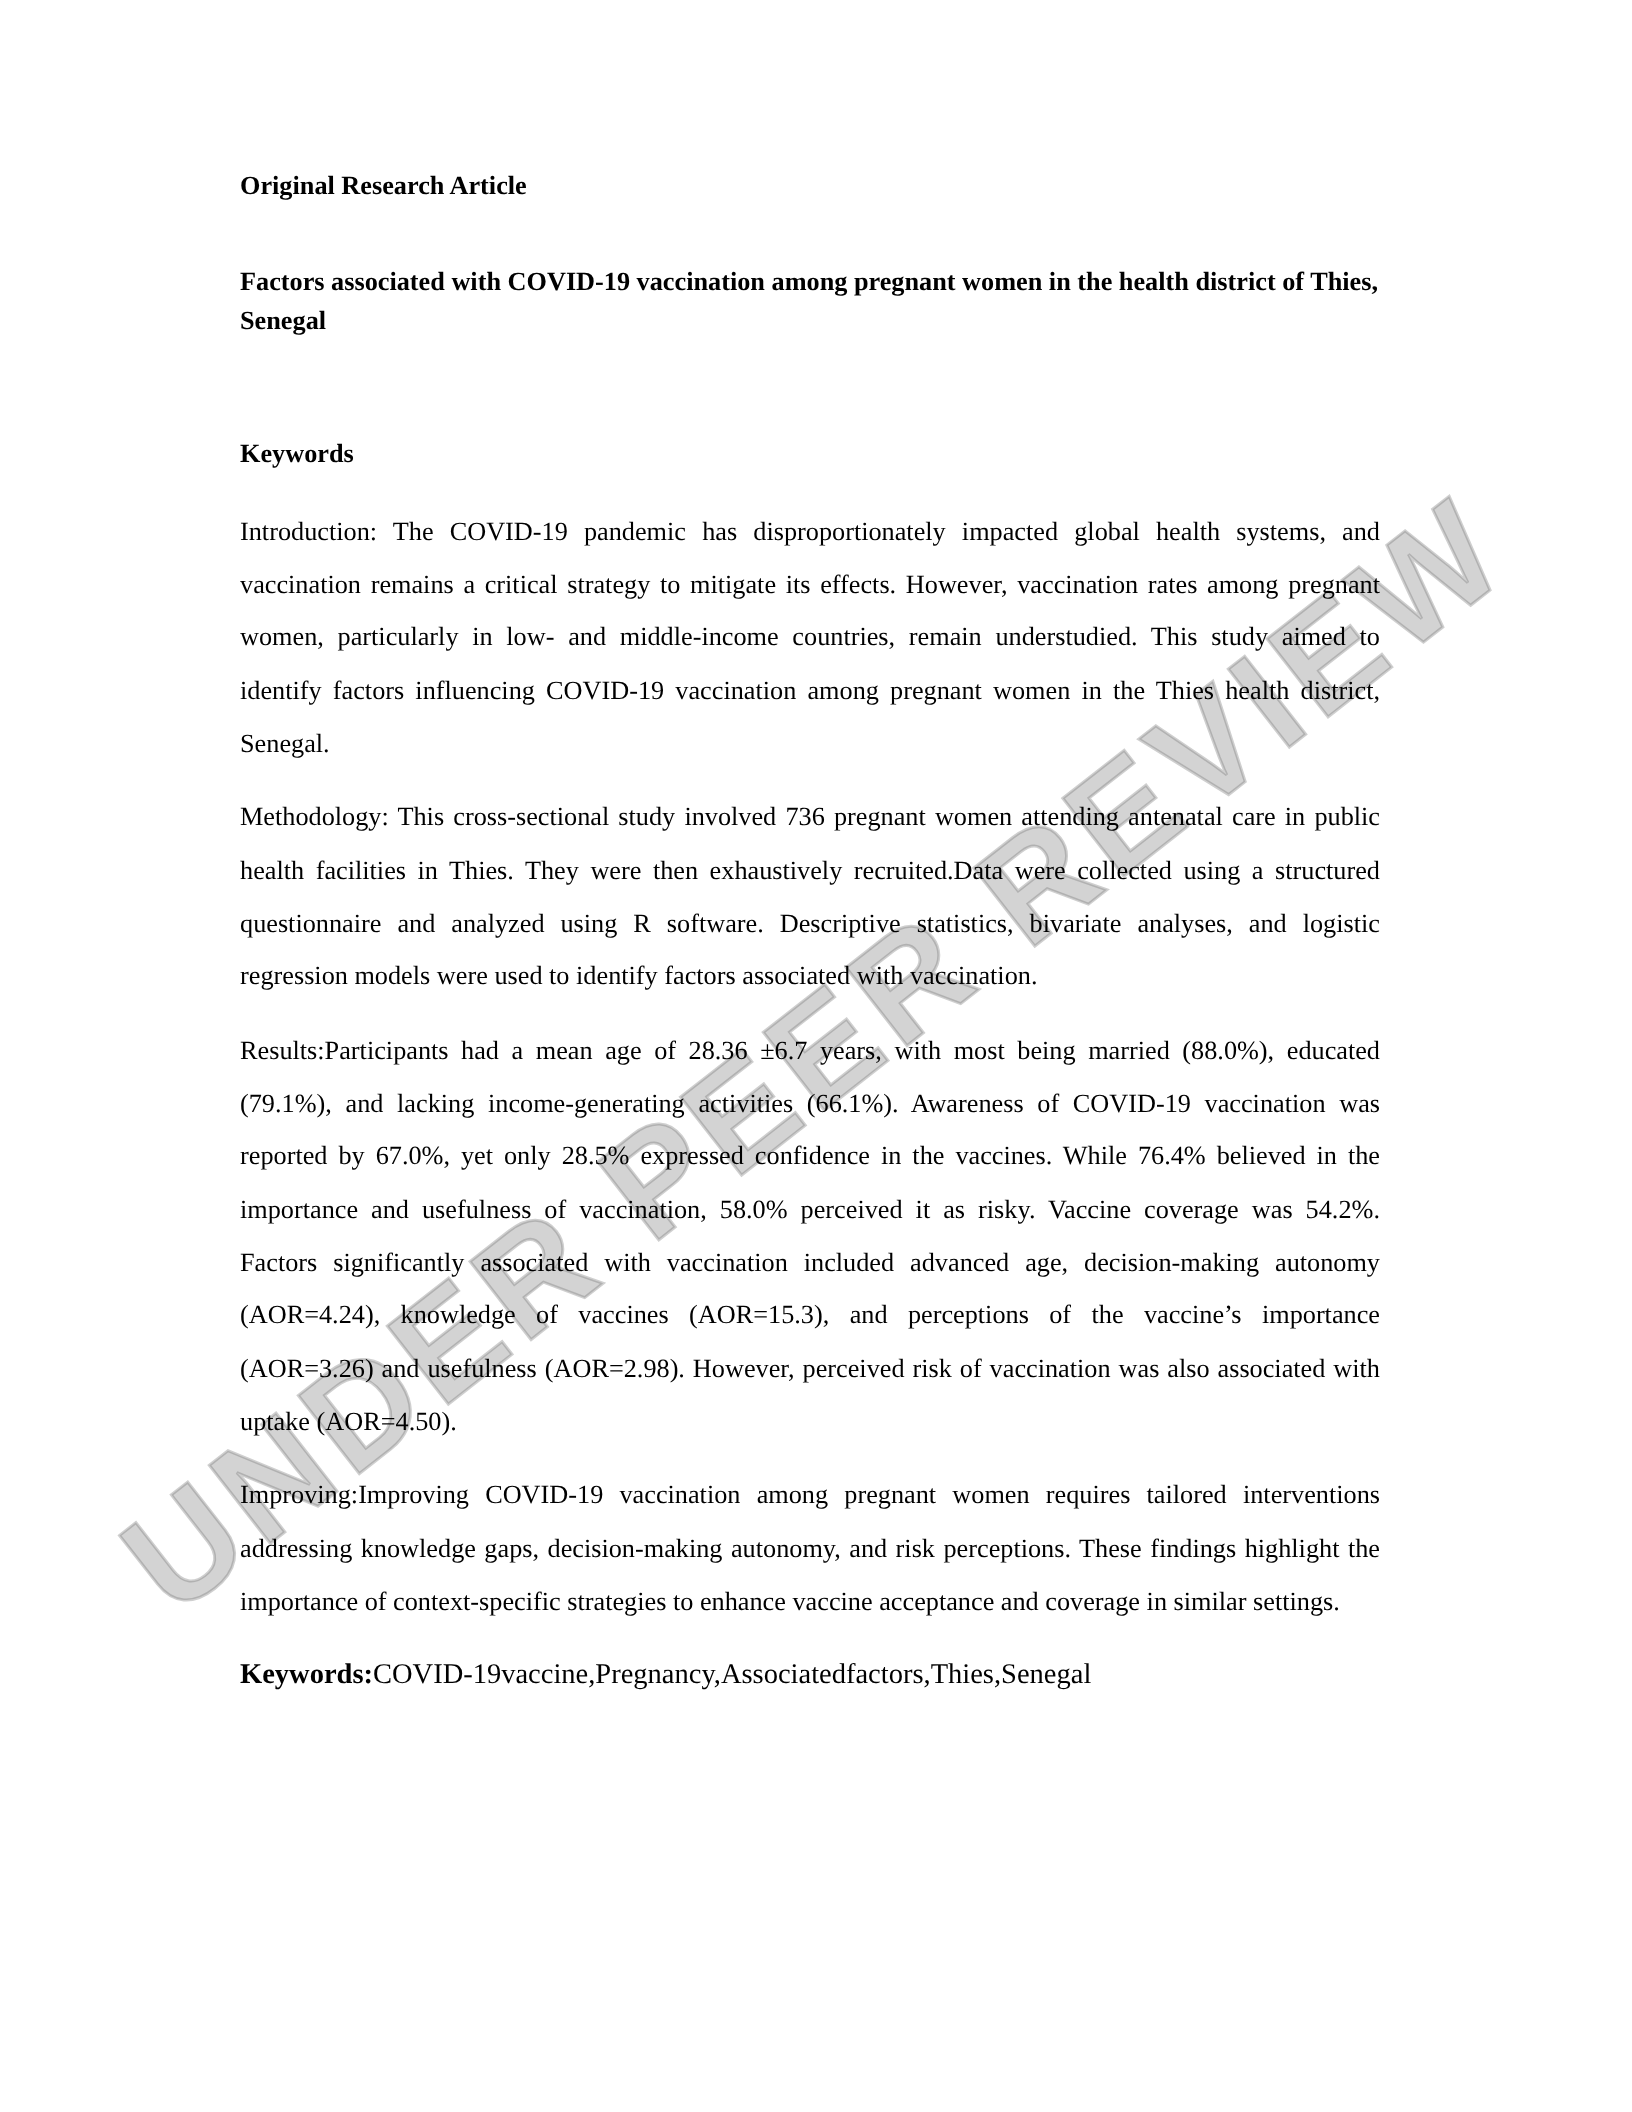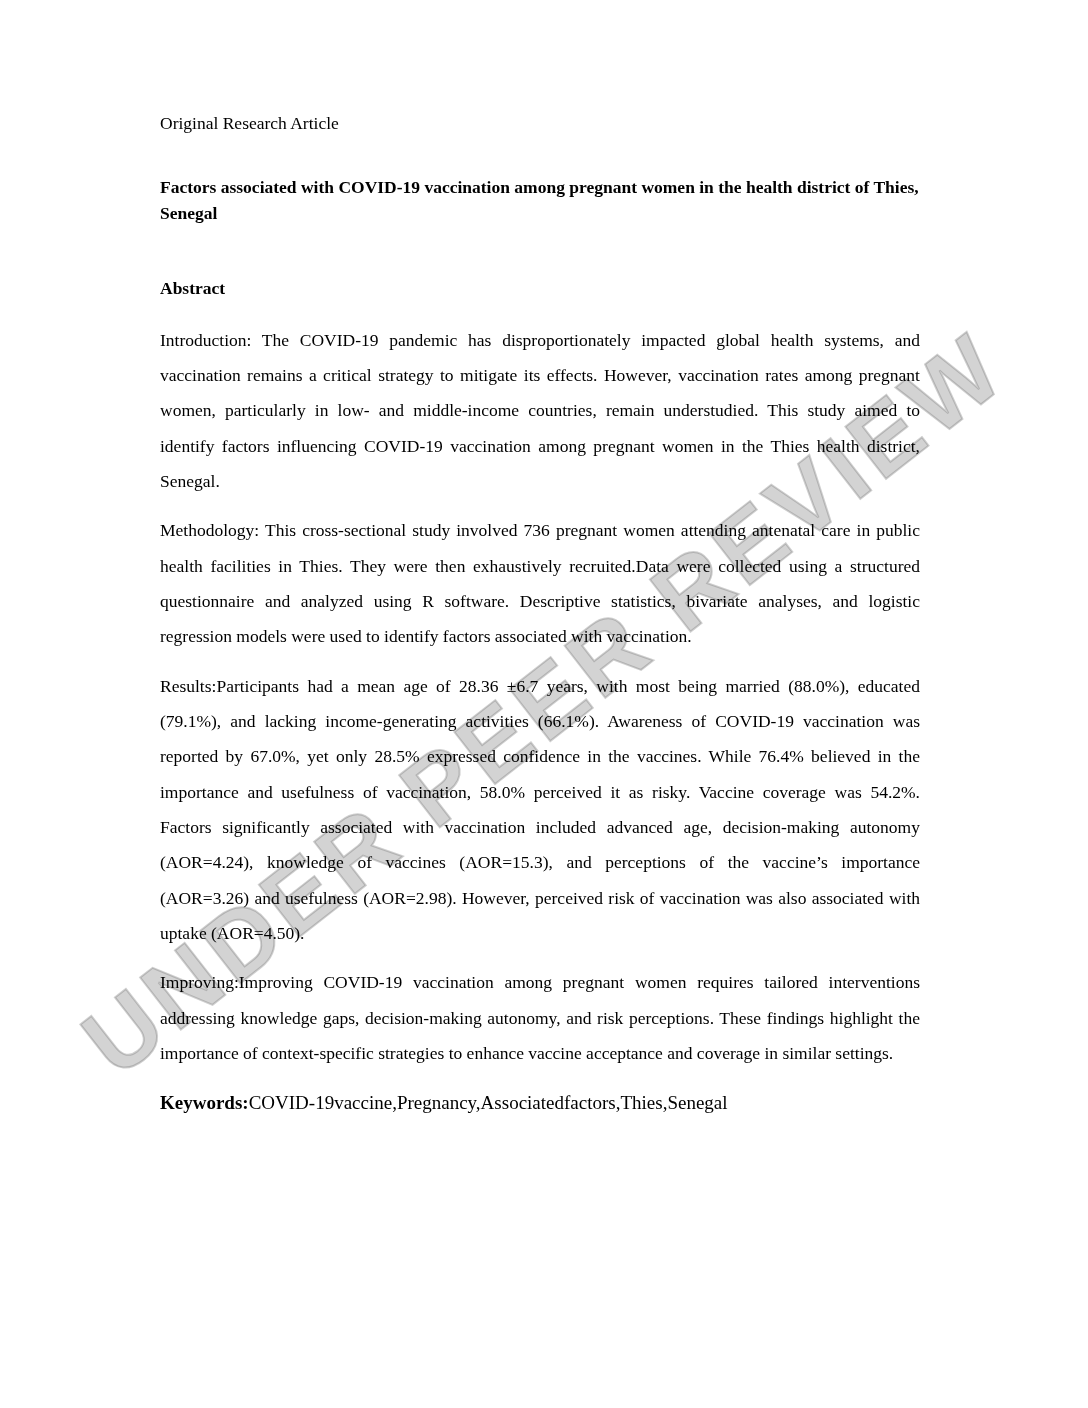--- a/index.html
+++ b/index.html
@@ -24,29 +24,29 @@
     background: #ffffff;
   }
   .content {
     position: absolute;
     left: 160px;
     top: 112px;
     width: 760px;
   }
   .article-type {
     font-size: 17.5px;
-    font-weight: normal;
+    font-weight: bold;
     line-height: 1.35;
     margin: 0 0 38px 0;
   }
   .paper-title {
     font-size: 17.5px;
     font-weight: bold;
     line-height: 1.5;
-    margin: 0 0 50px 0;
+    margin: 0 0 64px 0;
   }
   .section-heading {
     font-size: 17.5px;
     font-weight: bold;
     line-height: 1.4;
     margin: 0 0 22px 0;
   }
   .para {
     font-size: 17.5px;
     line-height: 2.02;
@@ -101,21 +101,21 @@
 <div class="page">
 
   <div class="watermark">UNDER PEER REVIEW</div>
 
   <div class="content">
 
     <div class="article-type">Original Research Article</div>
 
     <div class="paper-title">Factors associated with COVID-19 vaccination among pregnant women in the health district of Thies, Senegal</div>
 
-    <div class="section-heading">Abstract</div>
+    <div class="section-heading">Keywords</div>
 
     <p class="para"><span class="lbl">Introduction:</span><span> The COVID-19 pandemic has disproportionately impacted global health systems, and vaccination remains a critical strategy to mitigate its effects. However, vaccination rates among pregnant women, particularly in low- and middle-income countries, remain understudied. This study aimed to identify factors influencing COVID-19 vaccination among pregnant women in the Thies health district, Senegal.</span></p>
 
     <p class="para"><span class="lbl">Methodology:</span><span> This cross-sectional study involved 736 pregnant women attending antenatal care in public health facilities in Thies. They were then exhaustively recruited.Data were collected using a structured questionnaire and analyzed using R software. Descriptive statistics, bivariate analyses, and logistic regression models were used to identify factors associated with vaccination.</span></p>
 
     <p class="para"><span class="lbl">Results:</span><span>Participants had a mean age of 28.36 ±6.7 years, with most being married (88.0%), educated (79.1%), and lacking income-generating activities (66.1%). Awareness of COVID-19 vaccination was reported by 67.0%, yet only 28.5% expressed confidence in the vaccines. While 76.4% believed in the importance and usefulness of vaccination, 58.0% perceived it as risky. Vaccine coverage was 54.2%. Factors significantly associated with vaccination included advanced age, decision-making autonomy (AOR=4.24), knowledge of vaccines (AOR=15.3), and perceptions of the vaccine’s importance (AOR=3.26) and usefulness (AOR=2.98). However, perceived risk of vaccination was also associated with uptake (AOR=4.50).</span></p>
 
     <p class="para"><span class="lbl">Improving:</span><span>Improving COVID-19 vaccination among pregnant women requires tailored interventions addressing knowledge gaps, decision-making autonomy, and risk perceptions. These findings highlight the importance of context-specific strategies to enhance vaccine acceptance and coverage in similar settings.</span></p>
 
     <p class="keywords"><span class="lbl">Keywords:</span><span>COVID-19vaccine,Pregnancy,Associatedfactors,Thies,Senegal</span></p>

